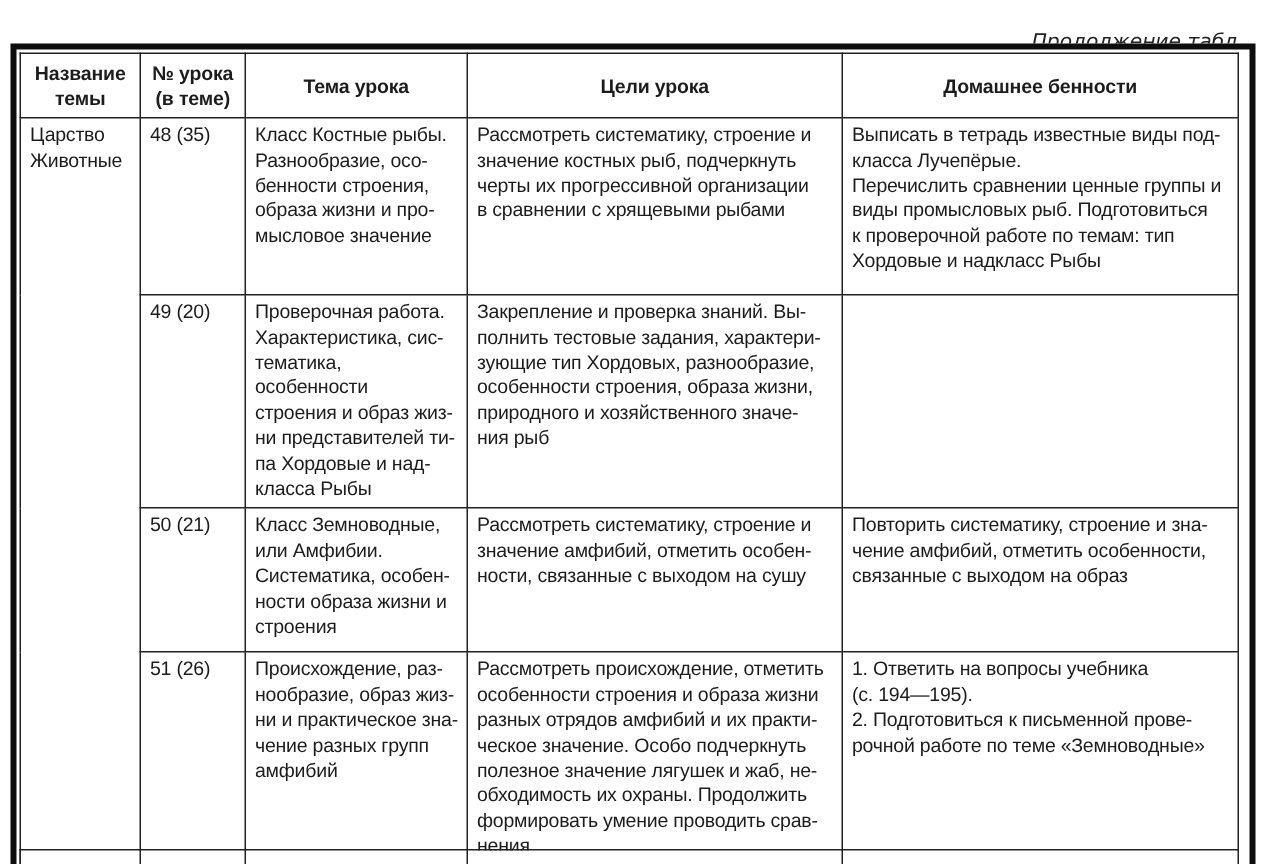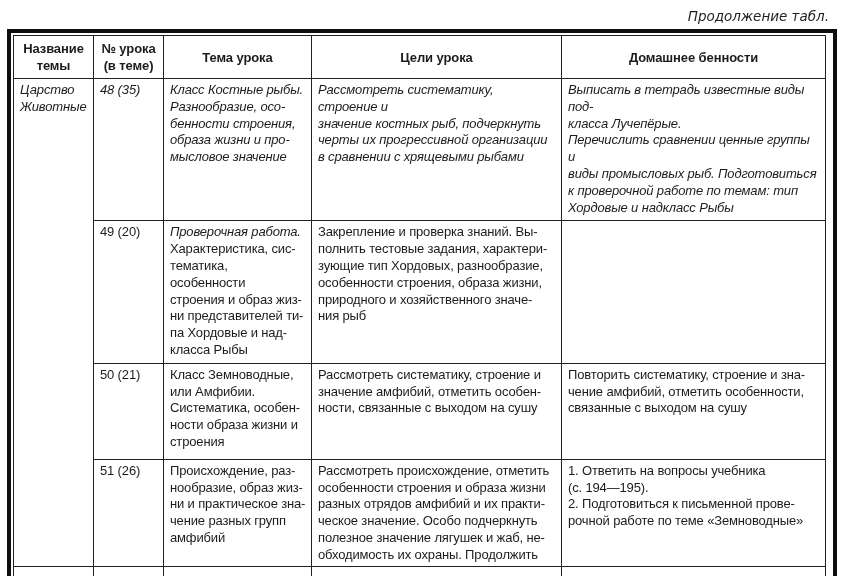--- a/index.html
+++ b/index.html
@@ -3,21 +3,21 @@
 <meta charset="utf-8">
 <style>
   html,body{margin:0;padding:0;}
   body{
     width:841px;height:576px;overflow:hidden;position:relative;
     background:#ffffff;color:#1c1c1c;
     font-family:"Liberation Sans","DejaVu Sans",sans-serif;
     -webkit-font-smoothing:antialiased;
   }
   .cont-note{
-    position:absolute;top:8px;right:12px;
+    position:absolute;top:20px;right:12px;
     font-style:italic;font-size:13.5px;color:#222;
     font-family:"DejaVu Sans","Liberation Sans",sans-serif;
   }
   .frame{
     position:absolute;left:7px;top:29px;width:818px;
     border:4px solid #0e0e0e;padding:2px;background:#fff;
   }
   table.plan{
     border-collapse:collapse;table-layout:fixed;width:812px;
   }
@@ -31,25 +31,25 @@
   table.plan th{
     font-weight:bold;text-align:center;vertical-align:middle;
     padding:4px 2px;line-height:17px;letter-spacing:-0.1px;
   }
   .col-theme{width:80px;}
   .col-num{width:70px;}
   .col-topic{width:148px;}
   .col-goals{width:250px;}
   .col-hw{width:264px;}
   tr.hdr{height:42px;}
-  tr.r1{height:118px;font-style:italic;}
+  tr.r1{height:118px;}
   tr.r2{height:118px;}
   tr.r3{height:96px;}
   tr.r4{height:143px;}
-  .italic-lead{font-style:italic;display:block;}
+  .italic-lead{display:block;}
   .sliver{
     position:absolute;left:7px;top:566px;width:818px;
   }
   table.sliver-t{
     border-collapse:collapse;table-layout:fixed;width:812px;margin-left:6px;
   }
   table.sliver-t td{
     border:1px solid #222;height:22px;background:#fff;
   }
 </style>
@@ -118,21 +118,21 @@
       <td>Класс Земноводные,
 или Амфибии.
 Систематика, особен-
 ности образа жизни и
 строения</td>
       <td>Рассмотреть систематику, строение и
 значение амфибий, отметить особен-
 ности, связанные с выходом на сушу</td>
       <td>Повторить систематику, строение и зна-
 чение амфибий, отметить особенности,
-связанные с выходом на сушу</td>
+связанные с выходом на образ</td>
     </tr>
     <tr class="r4">
       <td>51 (26)</td>
       <td>Происхождение, раз-
 нообразие, образ жиз-
 ни и практическое зна-
 чение разных групп
 амфибий</td>
       <td>Рассмотреть происхождение, отметить
 особенности строения и образа жизни

